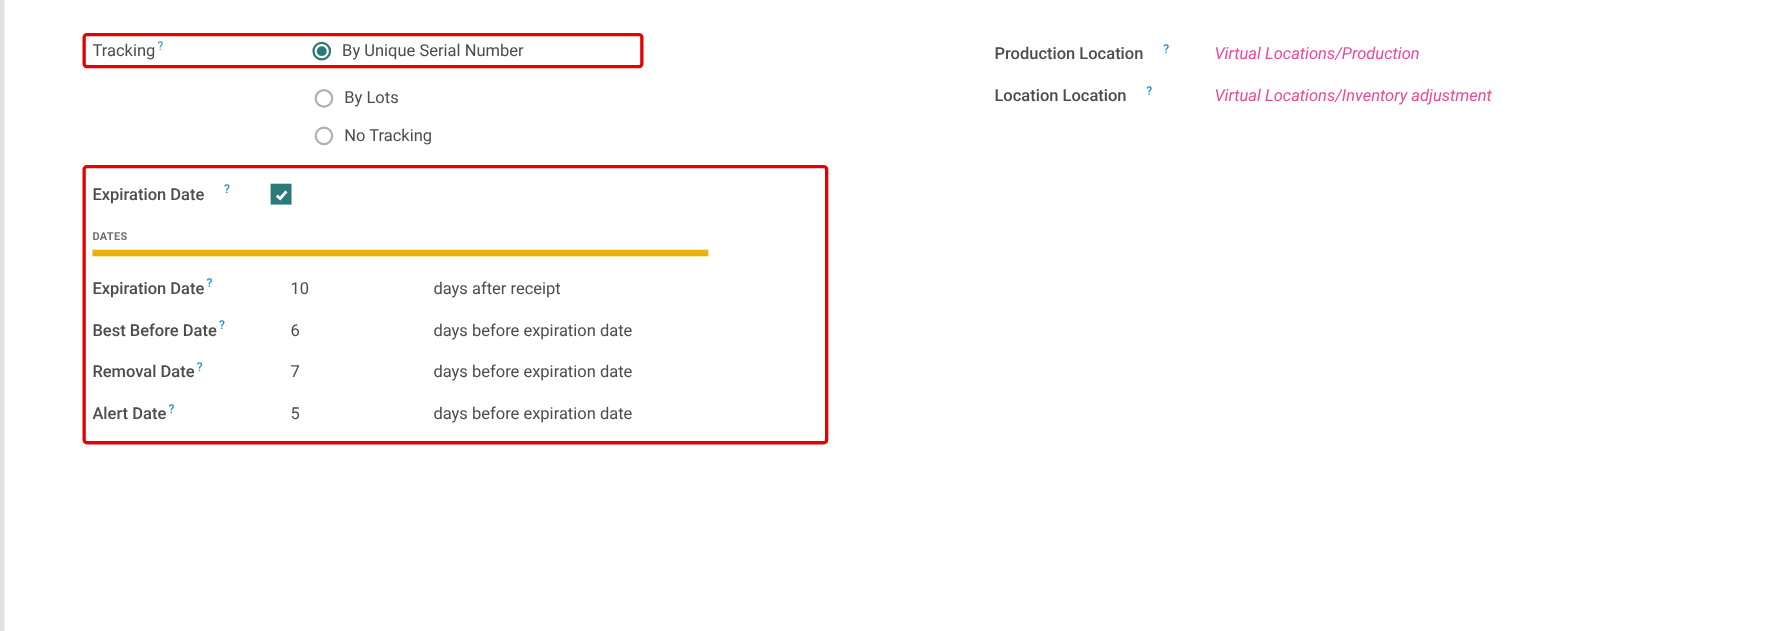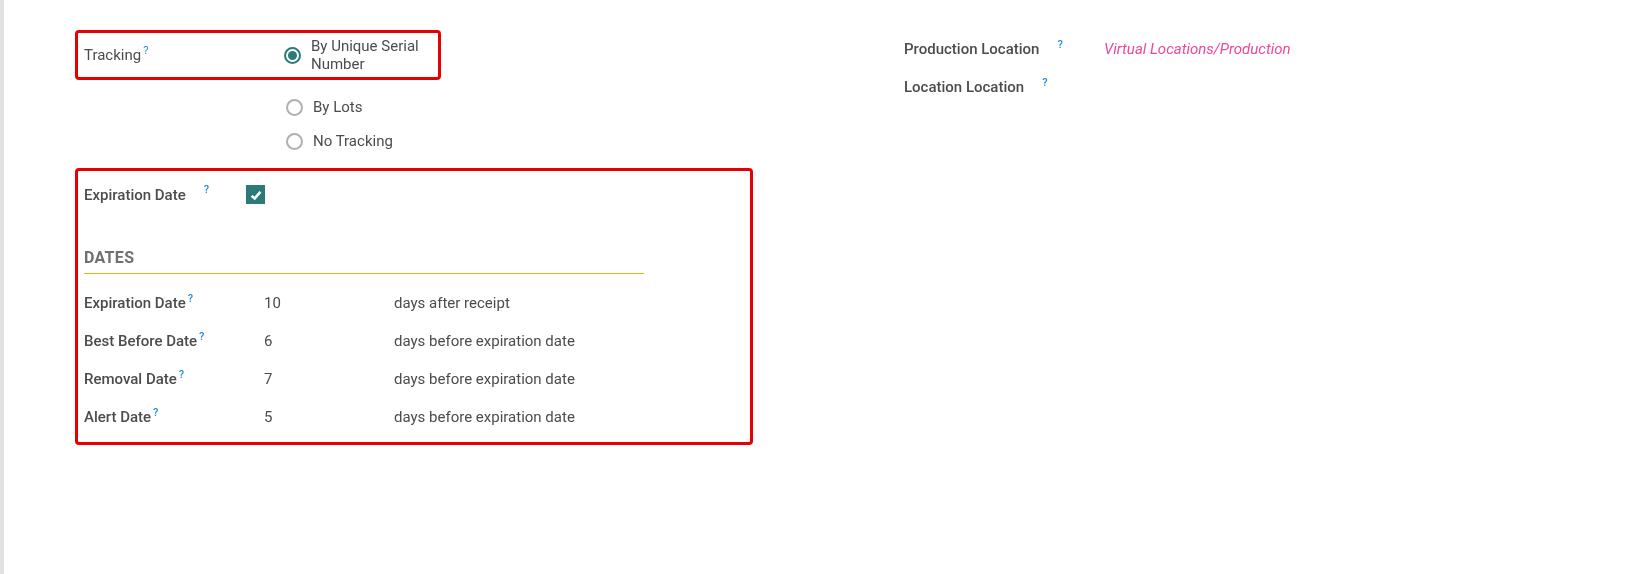--- a/index.html
+++ b/index.html
@@ -145,48 +145,48 @@
       flex: 1;
       color: #4c4c4c;
     }
     .expiration-row {
       display: flex;
       align-items: center;
       padding: 6px 0 20px 0;
     }
     .expiration-row .field-label { flex: 0 0 162px; }
     .dates-header {
-      font-size: 16px;
+      font-size: 10px;
       font-weight: 700;
       letter-spacing: 0.3px;
       color: #6f6f6f;
       text-transform: uppercase;
-      border-bottom: 1px solid #eab308;
+      border-bottom: 6px solid #eab308;
       padding-bottom: 6px;
       margin-bottom: 10px;
-      margin-top: 24px;
+      margin-top: 4px;
       width: 560px;
     }
     .rest-radios {
       padding-left: 170px;
       padding-top: 10px;
     }
     .rest-radios .radio-item {
       padding: 8px 0;
       text-align: center;
     }
   </style>
 </head>
 <body>
 
 <div class="columns">
   <div class="col-left">
 
 
-    <div class="highlight-box" style="width:366px;">
+    <div class="highlight-box" style="width:510px;">
       <div class="tracking-first">
         <div class="field-label-inner">
           <span>Tracking</span>
           <span class="help-icon">?</span>
         </div>
         <div class="radio-item">
           <span class="radio-circle selected"></span>
           <span>By Unique Serial Number</span>
         </div>
       </div>
@@ -265,15 +265,16 @@
         <span class="help-icon">?</span>
       </div>
       <div class="field-value">Virtual Locations/Production</div>
     </div>
 
     <div class="field-row">
       <div class="field-label">
         <span>Location Location</span>
         <span class="help-icon">?</span>
       </div>
+      <div class="field-value">Virtual Locations/Inventory adjustment</div>
     </div>
   </div>
 </div>
 
 </body></html>

